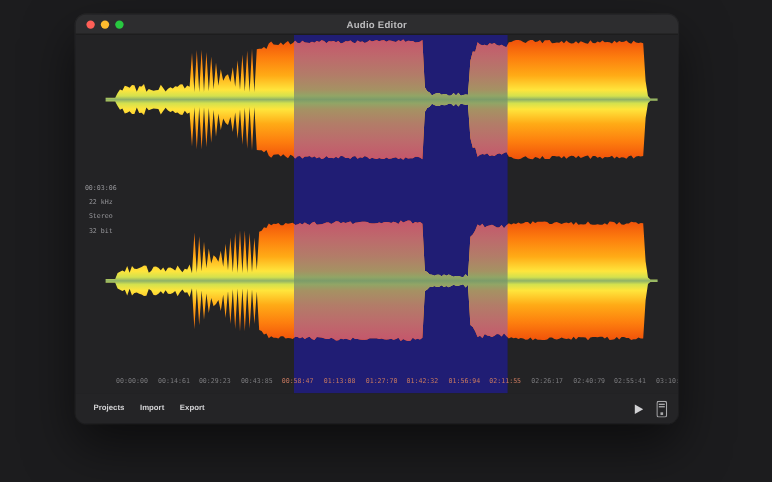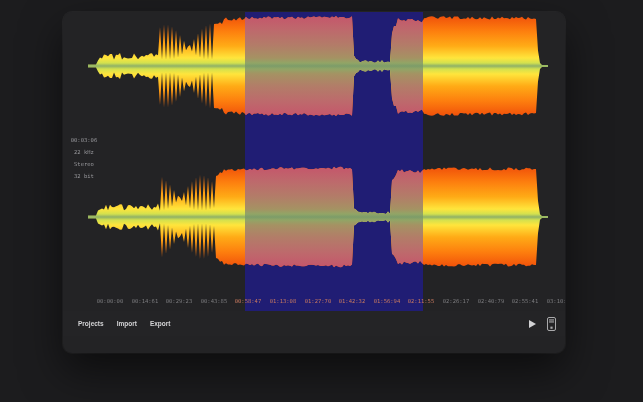--- a/index.html
+++ b/index.html
@@ -58,20 +58,28 @@
     width:0;height:0;border-style:solid;border-width:4.5px 0 4.5px 7px;
     border-color:transparent transparent transparent #d2d2d4;
   }
   .devicebtn{position:relative;width:9px;height:14px;}
 </style>
 </head>
 <body>
 
 <div class="window">
 
+  <div class="titlebar">
+    <div class="lights">
+      <div class="tl" style="background: rgb(255, 95, 87);"></div>
+      <div class="tl" style="background: rgb(254, 188, 46);"></div>
+      <div class="tl" style="background: rgb(40, 200, 64);"></div>
+    </div>
+    <div class="title">Audio Editor</div>
+  </div>
 
   <div class="content">
     <svg id="wavesvg" width="502" height="299">
         <defs>
           <linearGradient id="gradN" x1="0" y1="0" x2="0" y2="1">
             <stop offset="0%" stop-color="#f0500a"></stop>
             <stop offset="15%" stop-color="#fd7e0e"></stop>
             <stop offset="30%" stop-color="#ffab16"></stop>
             <stop offset="42%" stop-color="#ffe53c"></stop>
             <stop offset="47%" stop-color="#d3e14e"></stop>

